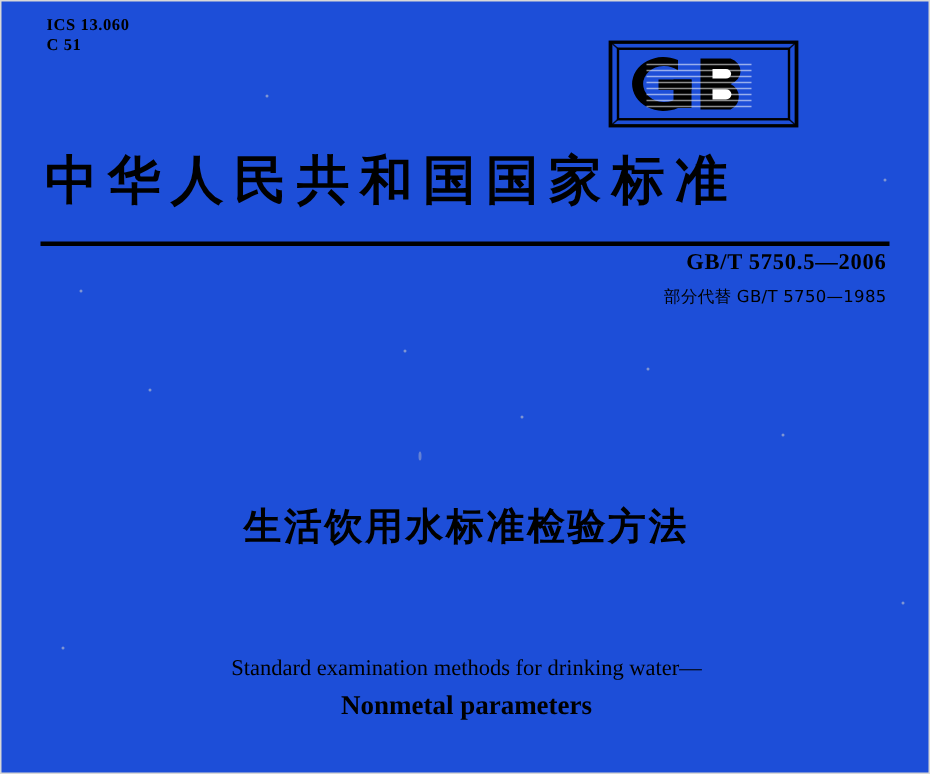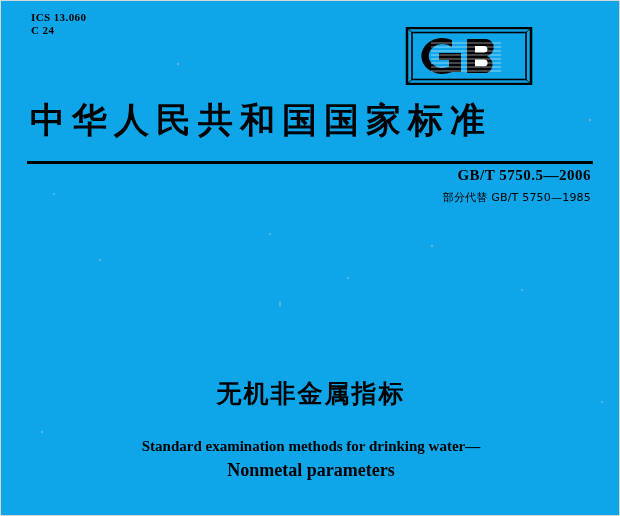--- a/index.html
+++ b/index.html
@@ -7,21 +7,21 @@
     padding: 0;
     background: #ffffff;
   }
   body {
     font-family: "Liberation Serif", serif;
   }
   #page {
     position: relative;
     width: 620px;
     height: 516px;
-    background: #0ea5e9;
+    background: #1d4ed8;
     overflow: hidden;
     border: 1px solid #d8d8d8;
     box-sizing: border-box;
   }
   
   .speckle {
     position: absolute;
     background: #cfcfcf;
     border-radius: 50%;
     opacity: .55;
@@ -117,21 +117,21 @@
     color: #000;
   }
   
   .doc-en-1 {
     position: absolute;
     left: 0;
     top: 437px;
     width: 620px;
     text-align: center;
     font-family: "Liberation Serif", serif;
-    font-weight: bold;
+    font-weight: normal;
     font-size: 15px;
     color: #000;
   }
   .doc-en-2 {
     position: absolute;
     left: 0;
     top: 459px;
     width: 620px;
     text-align: center;
     font-family: "Liberation Serif", serif;
@@ -152,21 +152,21 @@
   <div class="speckle" style="left:278px;top:300px;width:2px;height:6px;opacity:.4;"></div>
   <div class="speckle" style="left:346px;top:276px;width:2px;height:2px;"></div>
   <div class="speckle" style="left:430px;top:244px;width:2px;height:2px;"></div>
   <div class="speckle" style="left:520px;top:288px;width:2px;height:2px;"></div>
   <div class="speckle" style="left:588px;top:118px;width:2px;height:2px;"></div>
   <div class="speckle" style="left:40px;top:430px;width:2px;height:2px;"></div>
   <div class="speckle" style="left:600px;top:400px;width:2px;height:2px;"></div>
 
   <div class="ics-block">
     <div>ICS 13.060</div>
-    <div>C 24</div>
+    <div>C 51</div>
   </div>
 
   <div class="gb-emblem">
     <svg width="128" height="58" viewBox="0 0 128 58" aria-hidden="true">
       <defs>
         <clipPath id="gclip">
           <path d="M8,6 L120,6 L120,52 L8,52 Z"></path>
         </clipPath>
       </defs>
 
@@ -214,18 +214,18 @@
     </svg>
   </div>
 
   <div class="cn-title">中华人民共和国国家标准</div>
 
   <div class="rule"></div>
 
   <div class="std-no">GB/T 5750.5—2006</div>
   <div class="std-sub">部分代替 GB/T 5750—1985</div>
 
-  <div class="doc-cn-2">无机非金属指标</div>
+  <div class="doc-cn-1">生活饮用水标准检验方法</div>
 
   <div class="doc-en-1">Standard examination methods for drinking water—</div>
   <div class="doc-en-2">Nonmetal parameters</div>
 
 </div>
 
 </body></html>

